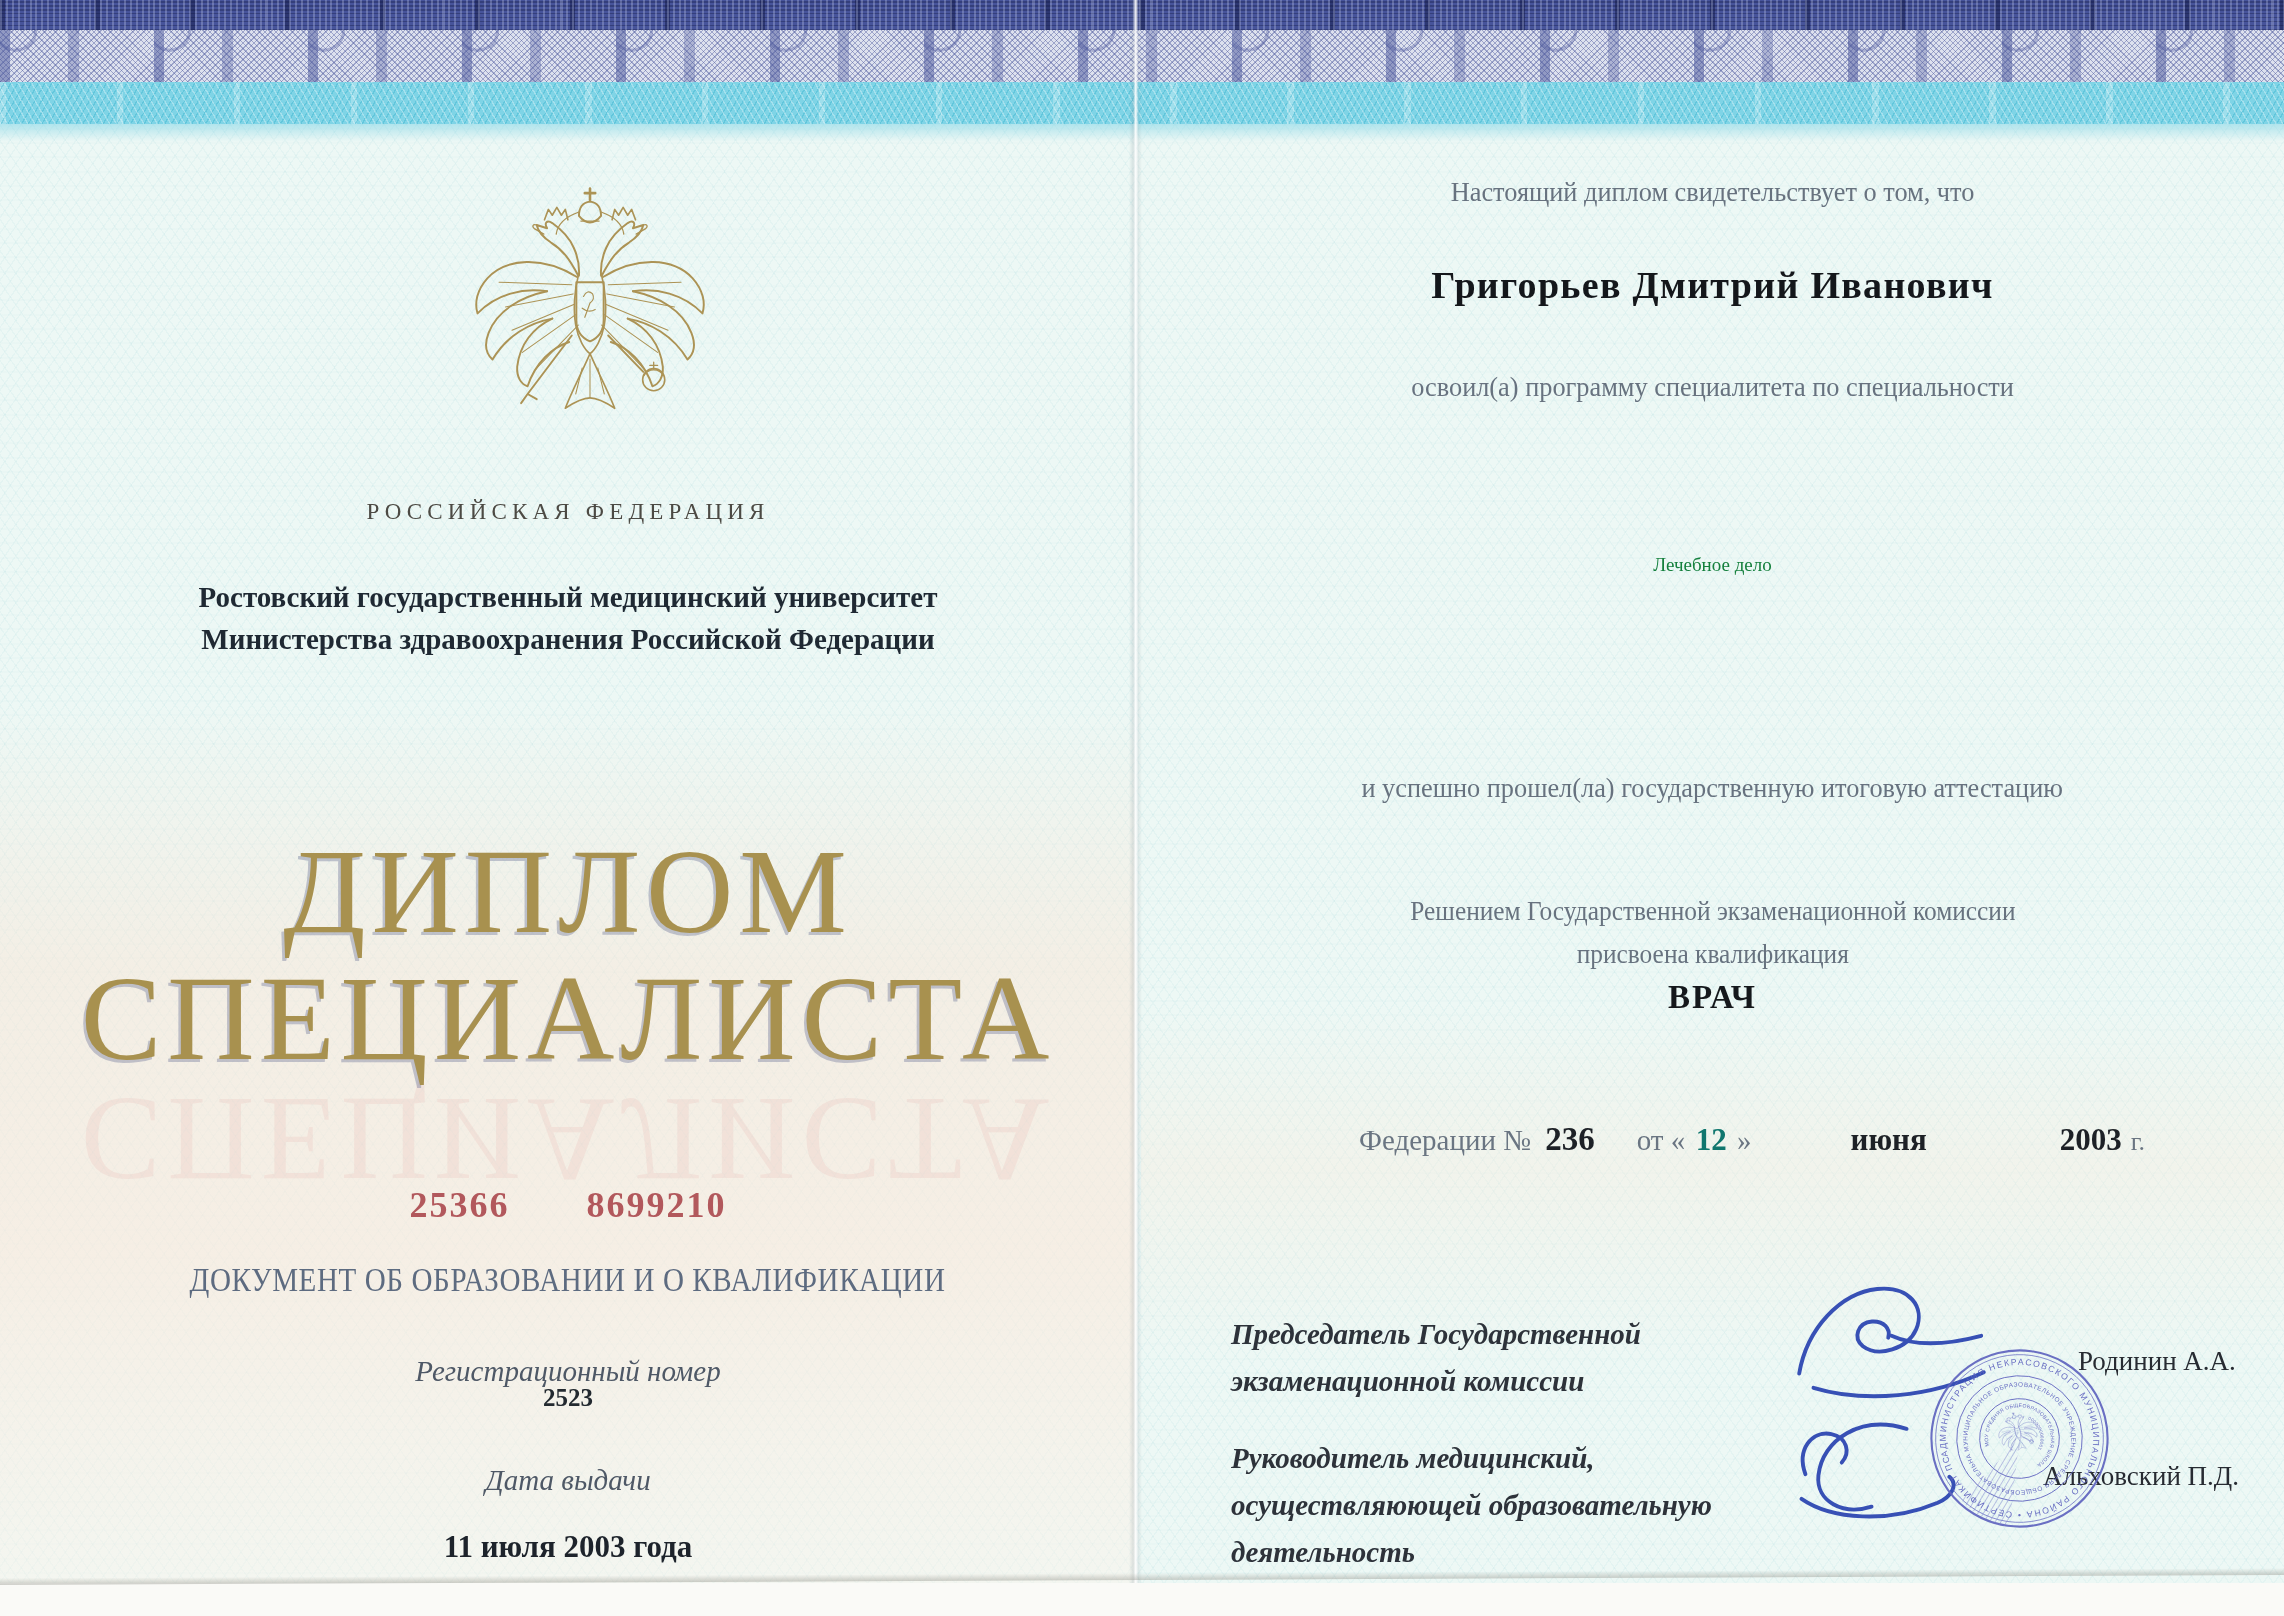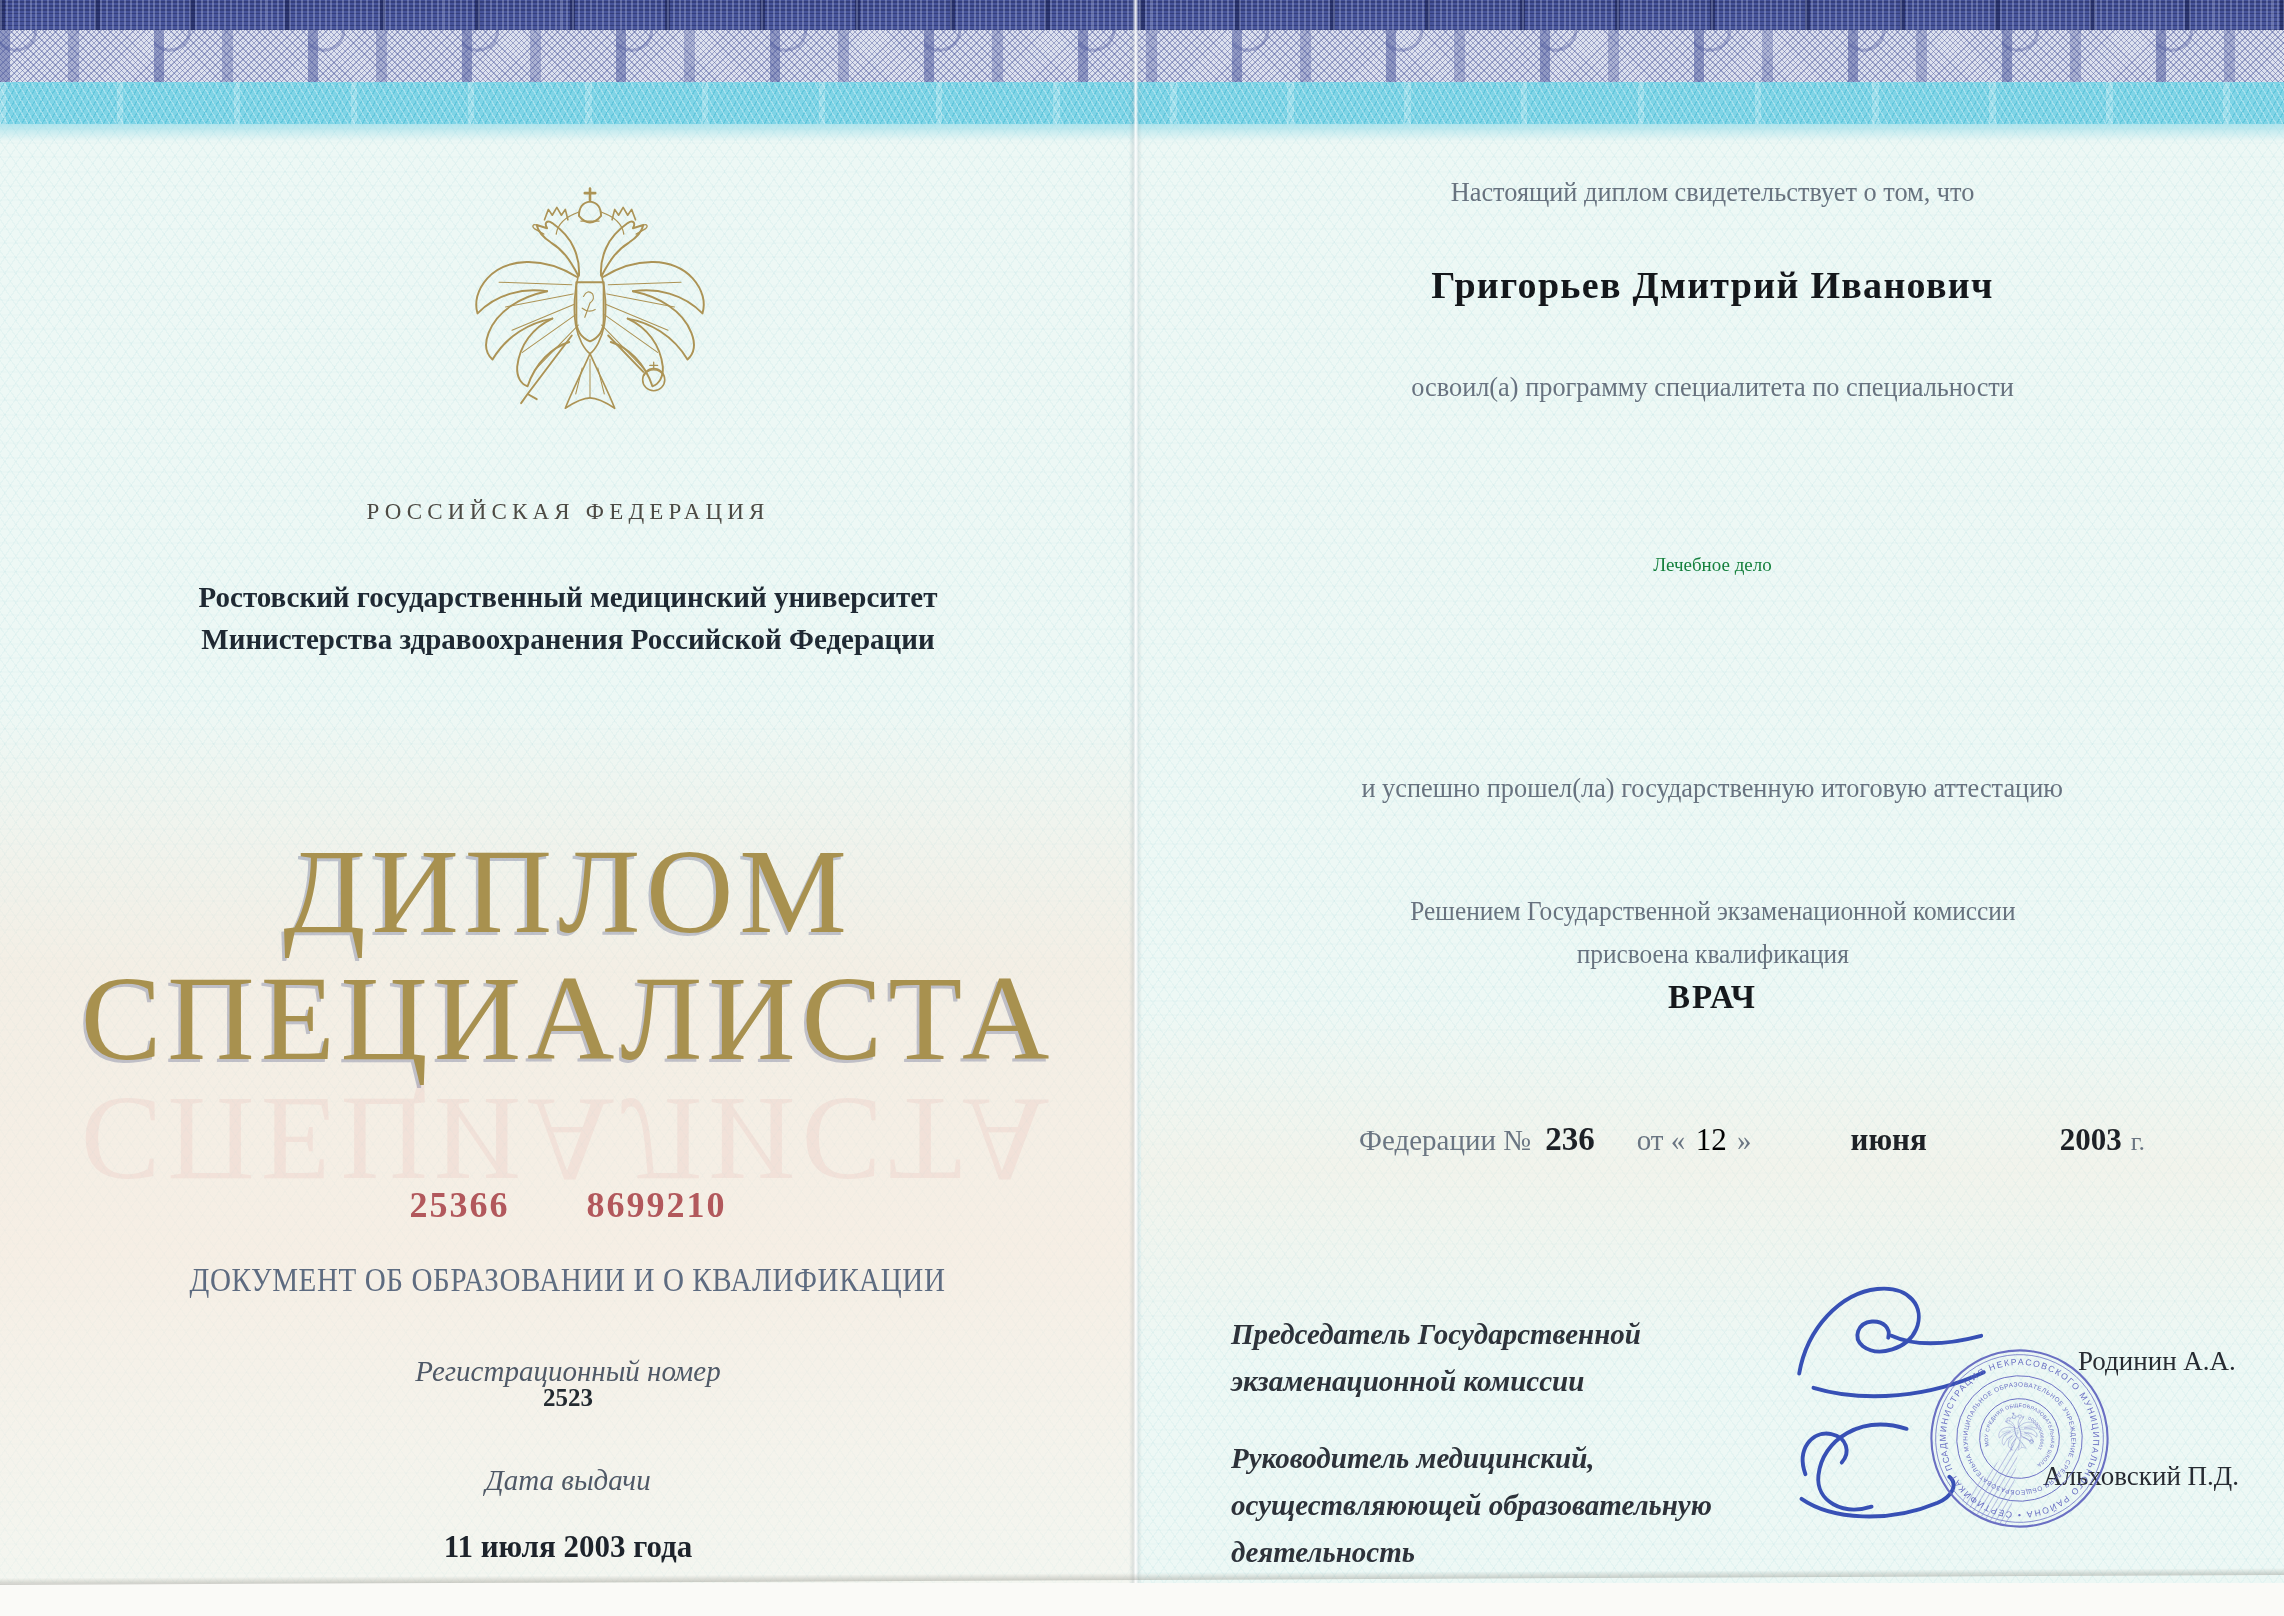--- a/index.html
+++ b/index.html
@@ -112,21 +112,21 @@
   .specialty{top:538px;font-size:19px;color:#15803d;margin-top:16px;}
   .attestation{top:772px;font-size:28px;}
   .commission1{top:896px;font-size:27px;}
   .commission2{top:939px;font-size:27px;}
   .qualification{top:979px;font-size:33px;font-weight:bold;color:#15181c;letter-spacing:2px;}
 
   .protocol-row{top:1121px;left:1359px;display:flex;align-items:baseline;z-index:2;}
   .p-label{font-size:29px;color:#6a7582;}
   .p-num{font-size:33px;font-weight:bold;color:#1d2126;margin-left:14.3px;}
   .p-from{font-size:29px;color:#6a7582;margin-left:42px;}
-  .p-day{font-size:31px;font-weight:normal;color:#000000;margin:0 10.4px;}
+  .p-day{font-size:31px;font-weight:bold;color:#0f766e;margin:0 10.4px;}
   .p-quote{font-size:29px;color:#6a7582;}
   .p-month{font-size:31px;font-weight:bold;color:#1d2126;margin-left:99px;}
   .p-year{font-size:31px;font-weight:bold;color:#1d2126;margin-left:133px;}
   .p-suffix{font-size:26px;color:#6a7582;margin-left:9px;}
 
   .sig-label{font-weight:bold;font-style:italic;font-size:29px;color:#2d323a;
     line-height:1.62;text-align:left;z-index:2;}
   .chairman-label{top:1311px;left:1231px;width:521px;}
   .head-label{top:1435px;left:1231px;width:586px;}
   .sig-name{font-size:27px;color:#272b32;z-index:2;text-align:left;}

